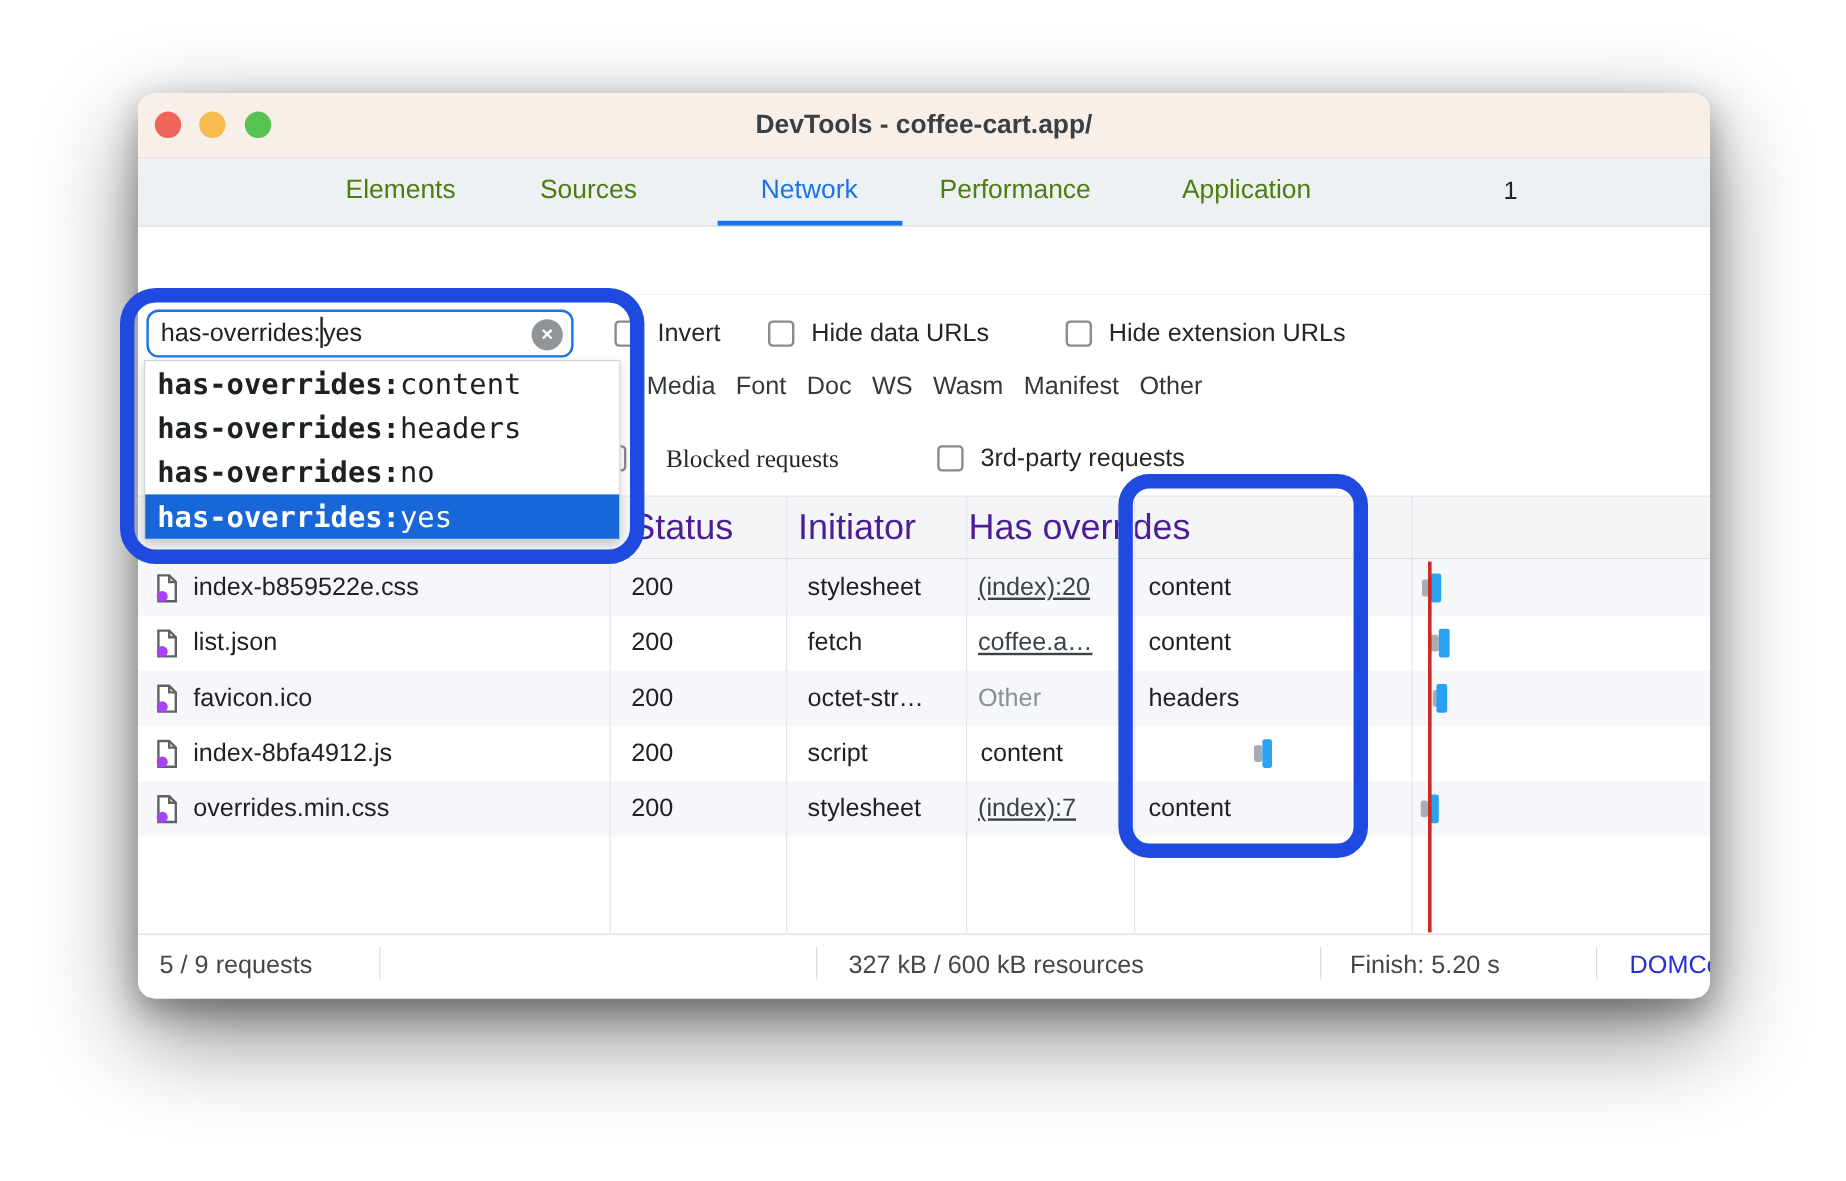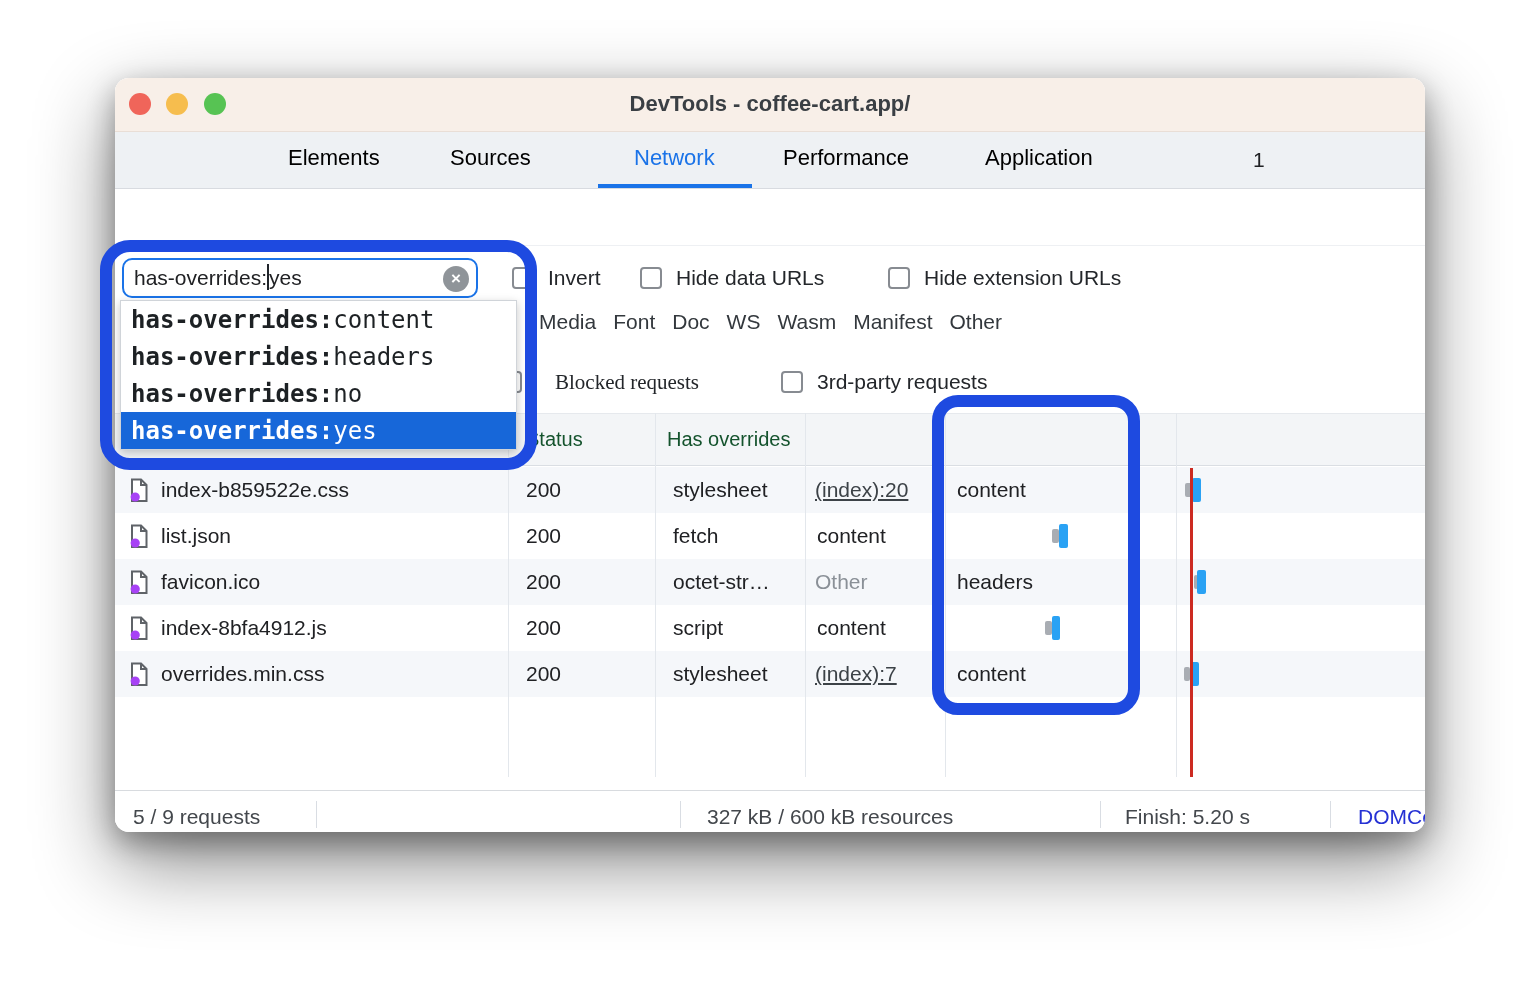--- a/index.html
+++ b/index.html
@@ -16,21 +16,21 @@
   .titlebar{position:absolute;left:0;top:0;right:0;height:54px;background:#f8efe8;border-bottom:1px solid #e9ded6;}
   .tl{position:absolute;top:15px;width:22px;height:22px;border-radius:50%;}
   .tl.red{left:14px;background:#f0655a;}
   .tl.yellow{left:51px;background:#f6bd4e;}
   .tl.green{left:89px;background:#57c353;}
   .title{position:absolute;left:0;right:0;top:13px;text-align:center;font-size:22px;font-weight:700;color:#3a3f44;}
 
   
   .tabbar{position:absolute;left:0;top:54px;right:0;height:57px;background:#eef1f4;border-bottom:1px solid #d8dbe0;}
   .tabbar .abs{position:absolute;}
-  .tabtxt{font-size:22px;color:#000000;top:13px;white-space:nowrap;cursor:default;}
+  .tabtxt{font-size:22px;color:#4d7c0f;top:13px;white-space:nowrap;cursor:default;}
   .tabtxt.sel{color:var(--accent);}
   .tab-underline{position:absolute;left:483px;width:154px;bottom:0;height:4px;background:var(--accent);}
   .vdiv{width:2px;background:#d9dee4;}
   .gear{font-size:30px;color:#53575c;line-height:30px;}
   .kebab{font-size:27px;color:#3c4043;font-weight:700;line-height:28px;letter-spacing:0;}
   .chevrons{font-size:32px;color:#5f6368;line-height:30px;}
   .badge-num{font-size:21px;color:#202124;top:16px;}
 
   
   .toolbar{position:absolute;left:0;top:111px;right:0;height:57px;background:#fff;border-bottom:1px solid #eef0f3;}
@@ -51,21 +51,21 @@
   .filter-input{position:absolute;left:7px;top:12px;width:356px;height:40px;border:2px solid var(--accent);border-radius:10px;background:#fff;display:flex;align-items:center;padding:0 10px;}
   .filter-text{font-size:21px;color:#202124;white-space:nowrap;}
   .caret{display:inline-block;width:2px;height:26px;background:#20242a;vertical-align:middle;margin:0 0 3px 0;}
   .input-clear{position:absolute;right:7px;top:6px;width:26px;height:26px;border-radius:50%;background:#8f9499;color:#fff;font-size:17px;font-weight:700;text-align:center;line-height:25px;}
   .content .abs{position:absolute;}
   .chips{position:absolute;left:424px;top:64px;display:flex;gap:17px;}
   .chip{font-size:21px;color:#33383d;white-space:nowrap;}
 
   
   .thead{position:absolute;left:0;top:167px;right:0;height:53px;background:#f3f5f7;border-top:1px solid #e6e9ed;border-bottom:1px solid #dadee3;display:flex;}
-  .hcell{font-size:20px;color:#14532d;display:flex;align-items:center;}
+  .hcell{font-size:30px;color:#4c1d95;display:flex;align-items:center;}
   .c0{width:393px;padding-left:14px;}
   .c1{width:147px;padding-left:18px;}
   .c2{width:150px;padding-left:18px;}
   .c3{width:140px;padding-left:10px;}
   .c4{width:231px;padding-left:12px;}
   .c5{width:249px;position:relative;}
   .rows{position:absolute;left:0;top:221px;right:0;}
   .trow{position:relative;height:46px;display:flex;font-size:21px;color:#202124;}
   .trow:nth-child(odd){background:#f5f7fa;}
   .cell{display:flex;align-items:center;white-space:nowrap;overflow:hidden;}
@@ -79,21 +79,21 @@
   .vline{position:absolute;top:167px;height:364px;width:1px;background:#e3e7ec;}
   .redline{position:absolute;left:1075px;top:222px;width:3px;height:309px;background:#cc2a21;z-index:7;}
 
   
   .dropdown{position:absolute;left:5px;top:54px;width:397px;background:#fff;border:1px solid #d0d4d9;box-shadow:0 3px 9px rgba(0,0,0,.22);z-index:30;}
   .dd-item{height:37px;display:flex;align-items:center;padding-left:10px;font-family:"DejaVu Sans Mono",monospace;font-size:24px;color:#1d2124;white-space:nowrap;}
   .dd-key{font-weight:700;}
   .dd-item.sel{background:var(--sel-blue);color:#fff;}
 
   
-  .statusbar{position:absolute;left:0;right:0;bottom:4px;height:38px;background:#fff;border-top:1px solid #d8dbdf;font-size:21px;color:#43474c;overflow:hidden;}
+  .statusbar{position:absolute;left:0;right:0;bottom:16px;height:38px;background:#fff;border-top:1px solid #d8dbdf;font-size:21px;color:#43474c;overflow:hidden;}
   .statusbar .abs{position:absolute;top:14px;white-space:nowrap;}
   .ssep{position:absolute;top:10px;width:1px;height:34px;background:#d9dde3;}
   .dcl{color:var(--dcl-blue);}
 
   
   .callout{position:absolute;border:12px solid var(--callout);z-index:40;pointer-events:none;}
   .callout1{left:-15px;top:162px;width:437px;height:230px;border-radius:30px;}
   .callout2{left:817px;top:317px;width:208px;height:320px;border-radius:26px;}
 
   svg{display:block;}
@@ -232,20 +232,21 @@
     </div>
 
     <span class="abs cb" style="left:385px;top:125px;"></span>
     <span class="abs lbl" style="left:440px;top:124px;font-family:Liberation Serif, serif;">Blocked requests</span>
     <span class="abs cb" style="left:666px;top:125px;"></span>
     <span class="abs lbl" style="left:702px;top:124px;">3rd-party requests</span>
 
     <div class="thead">
       <div class="hcell c0">Name</div>
       <div class="hcell c1">Status</div>
+      <div class="hcell c3">Initiator</div>
       <div class="hcell c4">Has overrides</div>
     </div>
 
     <div class="rows">
       <div class="trow">
         <div class="cell c0">
               <span class="ficon">
                 <svg width="20" height="25" viewBox="0 0 20 25">
                   <path d="M3 1.5 h9 l5.5 5.5 v16 H3 z" fill="#fff" stroke="#5f6368" stroke-width="2"></path>
                   <path d="M12 1.5 v5.5 h5.5" fill="none" stroke="#5f6368" stroke-width="2"></path>
@@ -271,20 +272,23 @@
                 <svg width="20" height="25" viewBox="0 0 20 25">
                   <path d="M3 1.5 h9 l5.5 5.5 v16 H3 z" fill="#fff" stroke="#5f6368" stroke-width="2"></path>
                   <path d="M12 1.5 v5.5 h5.5" fill="none" stroke="#5f6368" stroke-width="2"></path>
                   <circle class="dot" cx="6.2" cy="19" r="4.6"></circle>
                 </svg>
               </span>
               <span>list.json</span>
             </div>
         <div class="cell c1">200</div>
         <div class="cell c2">fetch</div>
+        <div class="cell c3">
+              <span class="init link">coffee.a…</span>
+            </div>
         <div class="cell c4">content</div>
         <div class="cell c5">
               <span class="wf-gray" style="left: 16px; width: 7px;"></span>
               <span class="wf-blue" style="left: 23px; width: 9px;"></span>
             </div>
       </div>
       <div class="trow">
         <div class="cell c0">
               <span class="ficon">
                 <svg width="20" height="25" viewBox="0 0 20 25">

